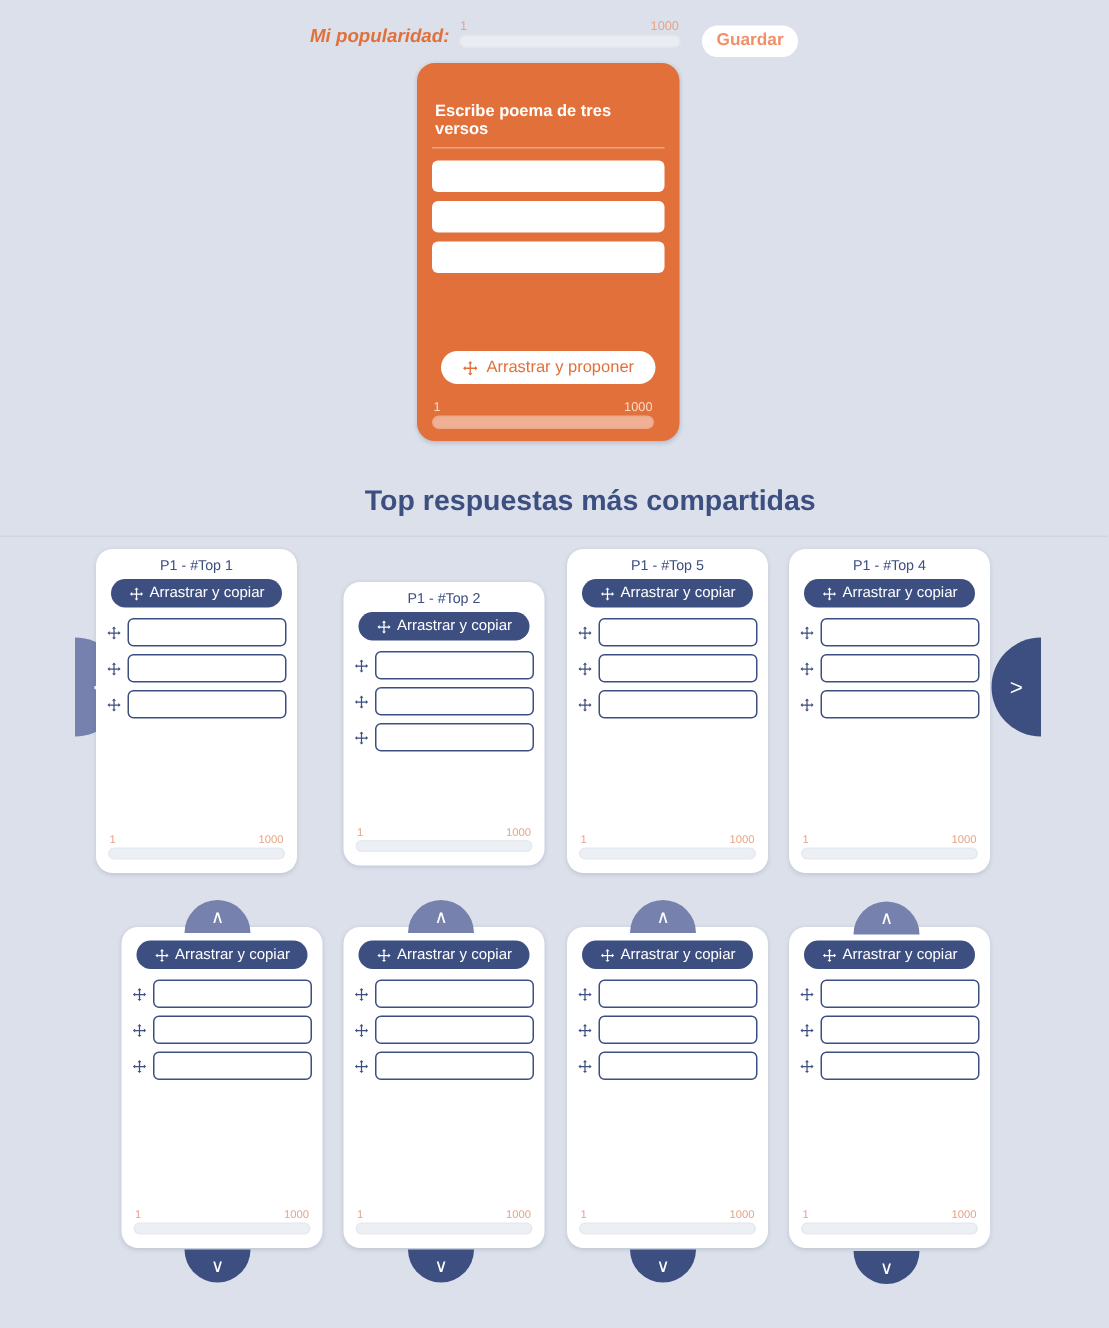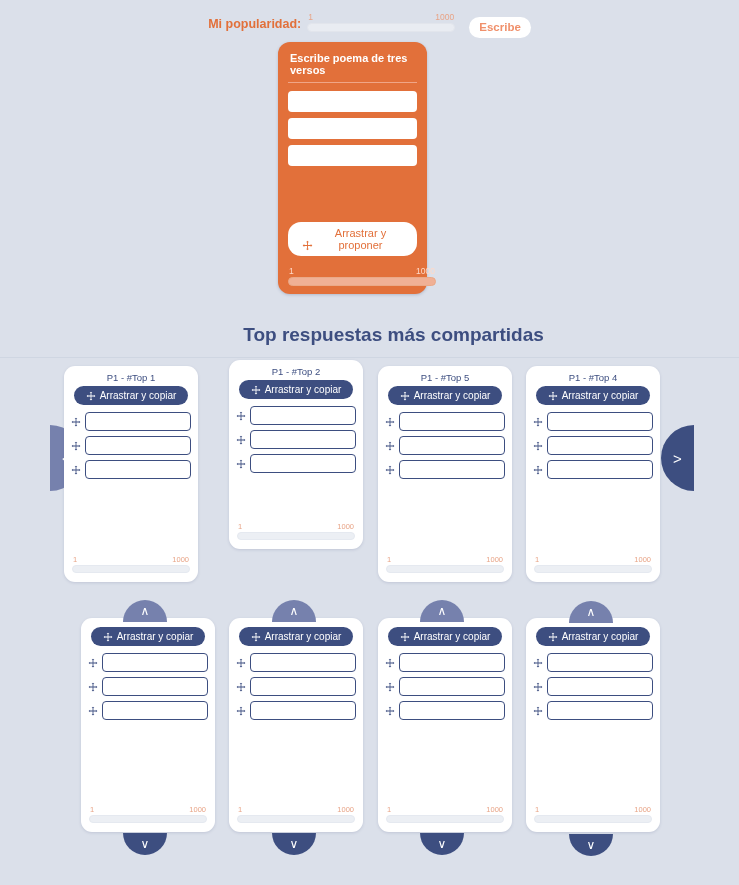--- a/index.html
+++ b/index.html
@@ -13,44 +13,44 @@
   }
 
   
   .top-bar {
     position:absolute; left:0; top:0; width:739px; height:42px;
     display:flex; align-items:flex-start; justify-content:center;
     padding-top:11px;
   }
   .pop-label {
     color:#e2703a; font-size:12.5px; font-weight:bold;
-    margin-right:6px; margin-top:6px; white-space:nowrap;
+    margin-right:6px; margin-top:6px; white-space:nowrap;font-style:italic;
   }
   .slider-wrap { position:relative; width:148px; margin-top:2px; }
   .slider-ends {
     display:flex; justify-content:space-between;
     font-size:8.5px; color:#e8a487; line-height:9px; padding:0 1px;
   }
   .slider-track {
     height:9px; border-radius:5px; background:#e9ecf2;
     border:1px solid #e2e5ec; margin-top:1px;
   }
   .btn-guardar {
     margin-left:14px; margin-top:6px;
     background:#ffffff; border:none; border-radius:14px;
     color:#f0906b; font-size:11.5px; font-weight:bold;
     padding:4px 10px 5px; cursor:pointer; font-family:inherit;
   }
 
   
   .compose-card {
-    position:absolute; left:278px; top:42px; width:149px; height:252px;
+    position:absolute; left:278px; top:42px; width:175px; height:252px;
     background:#e2703a; border-radius:12px;
     box-shadow:0 1px 3px rgba(60,70,110,.25);
-    padding:8px 10px 0;
+    padding:24px 10px 0;
   }
   .compose-title {
     color:#ffffff; font-size:11px; font-weight:bold;
     padding:2px 2px 6px; border-bottom:1.5px solid #f0a587;
     margin-bottom:8px;
   }
   .compose-input {
     display:block; width:100%; height:21px; margin-bottom:6px;
     background:#ffffff; border:none; border-radius:4px;
     outline:none; font-family:inherit; font-size:11px;
@@ -136,21 +136,21 @@
 
 <div class="top-bar">
   <span class="pop-label">Mi popularidad:</span>
   <div class="slider-wrap">
     <div class="slider-ends">
       <span>1</span>
       <span>1000</span>
     </div>
     <div class="slider-track"></div>
   </div>
-  <button class="btn-guardar">Escribe</button>
+  <button class="btn-guardar">Guardar</button>
 </div>
 
 <div class="compose-card">
   <div class="compose-title">Escribe poema de tres versos</div>
   <input class="compose-input" placeholder="" style="">
   <input class="compose-input" placeholder="" style="">
   <input class="compose-input" placeholder="" style="">
   <div class="compose-foot">
     <button class="btn-drag-propose">
       <span>
@@ -214,21 +214,21 @@
       <div class="card-foot">
         <div class="slider-wrap" style="width:100%">
           <div class="slider-ends">
             <span>1</span>
             <span>1000</span>
           </div>
           <div class="slider-track"></div>
         </div>
       </div>
     </div>
-    <div class="card" style="left:229px;top:360px;width:134px;height:189px;">
+    <div class="card" style="left:229px;top:388px;width:134px;height:189px;">
       <div class="card-title">P1 - #Top 2</div>
       <button class="btn-copy">
         <span>
           <svg width="10" height="10" viewBox="0 0 24 24" fill="#ffffff">
             <path d="M12 1.5 8.8 5h2.2v6H5V8.8L1.5 12 5 15.2V13h6v6H8.8L12 22.5 15.2 19H13v-6h6v2.2l3.5-3.2L19 8.8V11h-6V5h2.2z"></path>
           </svg>
         </span>
         <span>Arrastrar y copiar</span>
       </button>
       <div class="verse-row">

